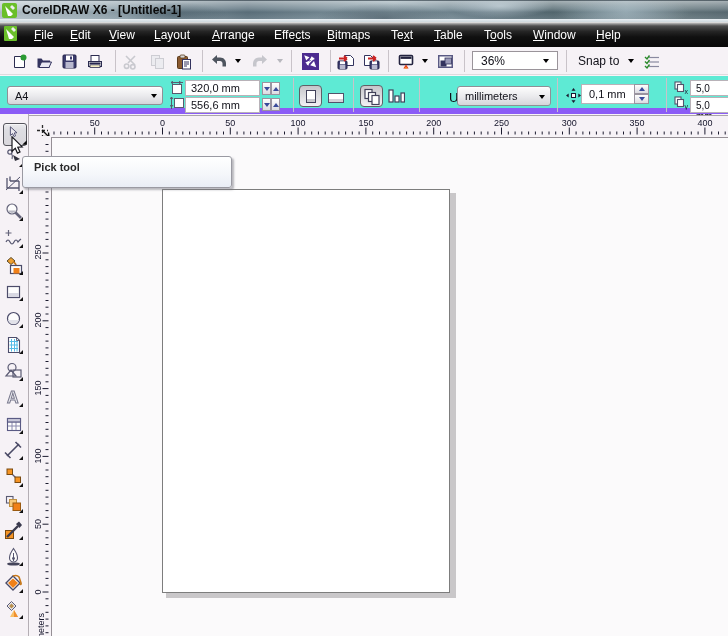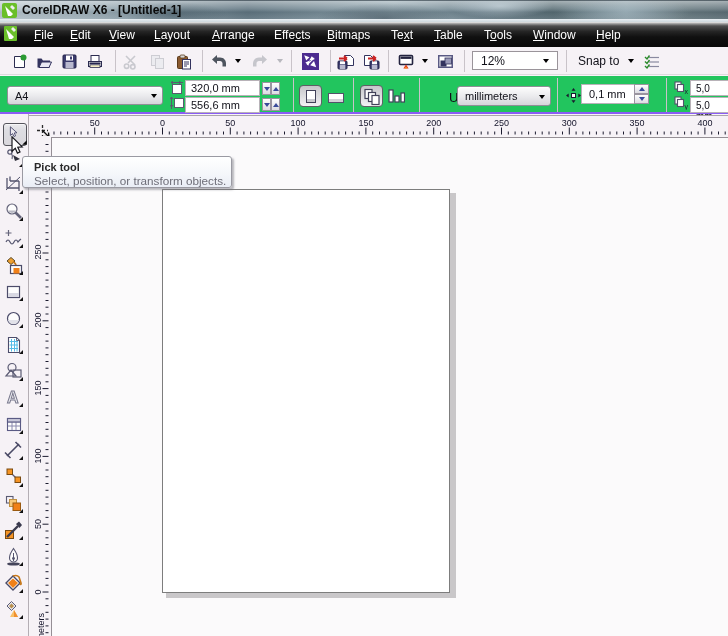--- a/index.html
+++ b/index.html
@@ -15,21 +15,21 @@
  radial-gradient(70px 16px at 175px 14px, rgba(35,55,66,.35), transparent 75%),
  linear-gradient(180deg,rgba(255,255,255,.5) 0,rgba(255,255,255,.15) 40%,rgba(0,0,0,.05) 55%,rgba(255,255,255,.12) 100%),
  linear-gradient(90deg,#b7c4cc 0%,#a2b2bb 10%,#7e929d 22%,#5e737f 34%,#798e99 46%,#8da2ac 54%,#667b86 66%,#566b73 76%,#7e929b 86%,#65777e 94%,#5b6d75 100%); font-weight: bold;}
 #titlebar .shine{position:absolute;left:0;top:19px;width:728px;height:3px;background:linear-gradient(180deg,#e8eef2,#cfd9de)}
 #title-text{position:absolute;left:22px;top:3px;font-size:12px;color:#0a0a0a}
 
 #menubar{left:0;top:22px;width:728px;height:25px;background:linear-gradient(180deg,#f2f2f2 0,#9b9b9b 7%,#4e4e4e 16%,#252525 38%,#101010 60%,#090909 100%)}
 .menuitem{position:absolute;top:6px;font-size:12px;color:#fff;white-space:pre}
 
 #toolbar{left:0;top:47px;width:728px;height:28px;background:#f6f2f6;border-bottom:1px solid #dedade}
-#propbar{left:0;top:76px;width:728px;height:38px;background:#22c55e;border-bottom:2px solid #8b5cf6}
+#propbar{left:0;top:76px;width:728px;height:38px;background:#5eead4;border-bottom:6px solid #8b5cf6}
 .vsep{position:absolute;width:1px;background:#c9c3c9}
 .dd{position:absolute;width:0;height:0;border-left:3px solid transparent;border-right:3px solid transparent;border-top:4px solid #000}
 .field{position:absolute;background:#fff;border:1px solid #a9a3a9;font-size:11px;color:#101018}
 .combo3d{position:absolute;border:1px solid #8f8f96;border-radius:3px;background:linear-gradient(180deg,#fdfdfd,#e9e9ec 55%,#d5d5da);box-shadow:inset 0 1px 1px #fff}
 .pressedbtn{position:absolute;border:1px solid #5f5f66;border-radius:4px;background:linear-gradient(180deg,#c6c6ca,#e9e9ec 80%,#f2f2f4)}
 .spinb{position:absolute;width:9px;height:13px;border:1px solid #9a94a0;background:linear-gradient(180deg,#fefefe,#dcdce2);text-align:center}
 .spinv{position:absolute;width:15px;border:1px solid #9a94a0;background:linear-gradient(180deg,#fefefe,#dcdce2);text-align:center}
 .tri-u{position:absolute;left:1px;top:4px;width:0;height:0;border-left:3px solid transparent;border-right:3px solid transparent;border-bottom:4px solid #3a4a9a}
 .tri-d{position:absolute;left:1px;top:4px;width:0;height:0;border-left:3px solid transparent;border-right:3px solid transparent;border-top:4px solid #3a4a9a}
 
@@ -168,21 +168,21 @@
     <div class="vsep" style="left:202px;top:3px;height:22px"></div>
     <div class="vsep" style="left:291px;top:3px;height:22px"></div>
     <div class="vsep" style="left:330px;top:3px;height:22px"></div>
     <div class="vsep" style="left:388px;top:3px;height:22px"></div>
     <div class="vsep" style="left:464px;top:3px;height:22px"></div>
     <div class="vsep" style="left:566px;top:3px;height:22px"></div>
     <div class="dd" style="left:235px;top:12px"></div>
     <div class="dd" style="left:277px;top:12px;border-top-color:#b8b8be"></div>
     <div class="dd" style="left:422px;top:12px"></div>
     <div class="field" style="left:472px;top:4px;width:86px;height:19px;border-color:#9a949a">
-        <span style="position:absolute;left:8px;top:2px;font-size:12px">12%</span>
+        <span style="position:absolute;left:8px;top:2px;font-size:12px">36%</span>
         <div class="dd" style="left:70px;top:7px"></div>
       </div>
     <span style="position:absolute;left:578px;top:7px;font-size:12px;color:#101018">Snap to</span>
     <div class="dd" style="left:628px;top:12px"></div>
     <svg class="icon" style="left:644px;top:7px" width="16" height="16" viewBox="0 0 16 16">
         <g stroke="#8a8aa0" stroke-width="1.2">
           <path d="M5 3.5 h10"></path>
           <path d="M5 8 h10"></path>
           <path d="M5 12.5 h10"></path>
         </g>
@@ -627,16 +627,15 @@
         </g>
       <text font-family="Liberation Sans" font-size="9" fill="#14142a" transform="rotate(-90,14,520)" x="14" y="520">millimeters</text>
     </svg>
   </div>
   <div class="abs" id="canvas"></div>
   <div class="abs" id="pshadow-r"></div>
   <div class="abs" id="pshadow-b"></div>
   <div class="abs" id="page"></div>
   <div class="abs" id="tooltip">
       <div class="t1">Pick tool</div>
-      <div class="t2">Select, position, or transform objects.</div>
     </div>
 
 </div>
 
 </body></html>

